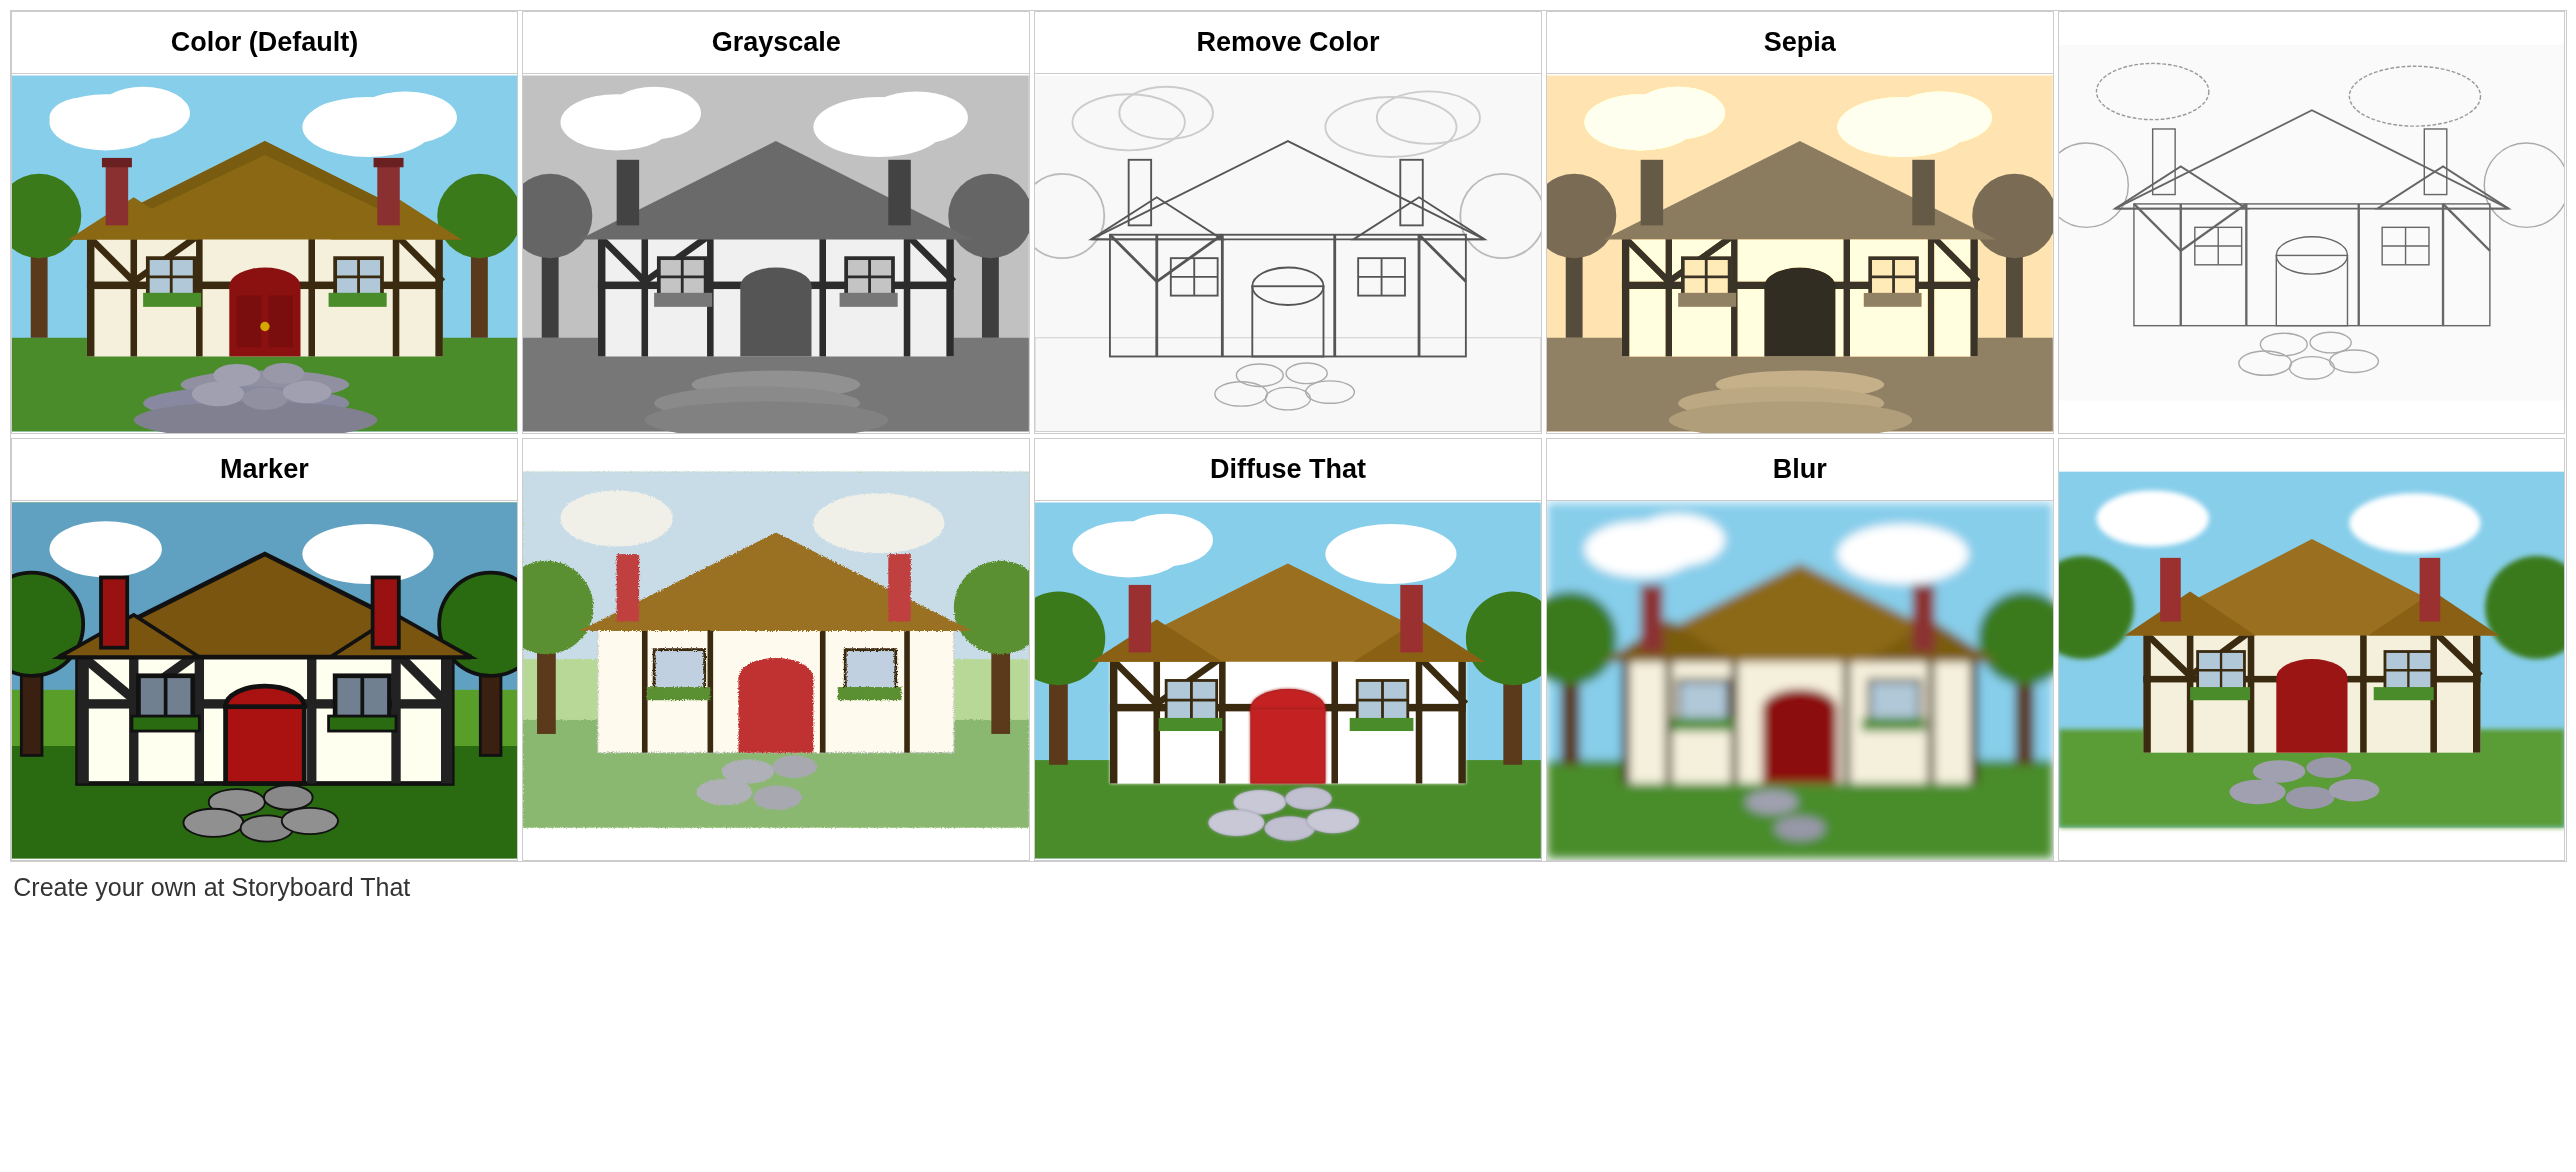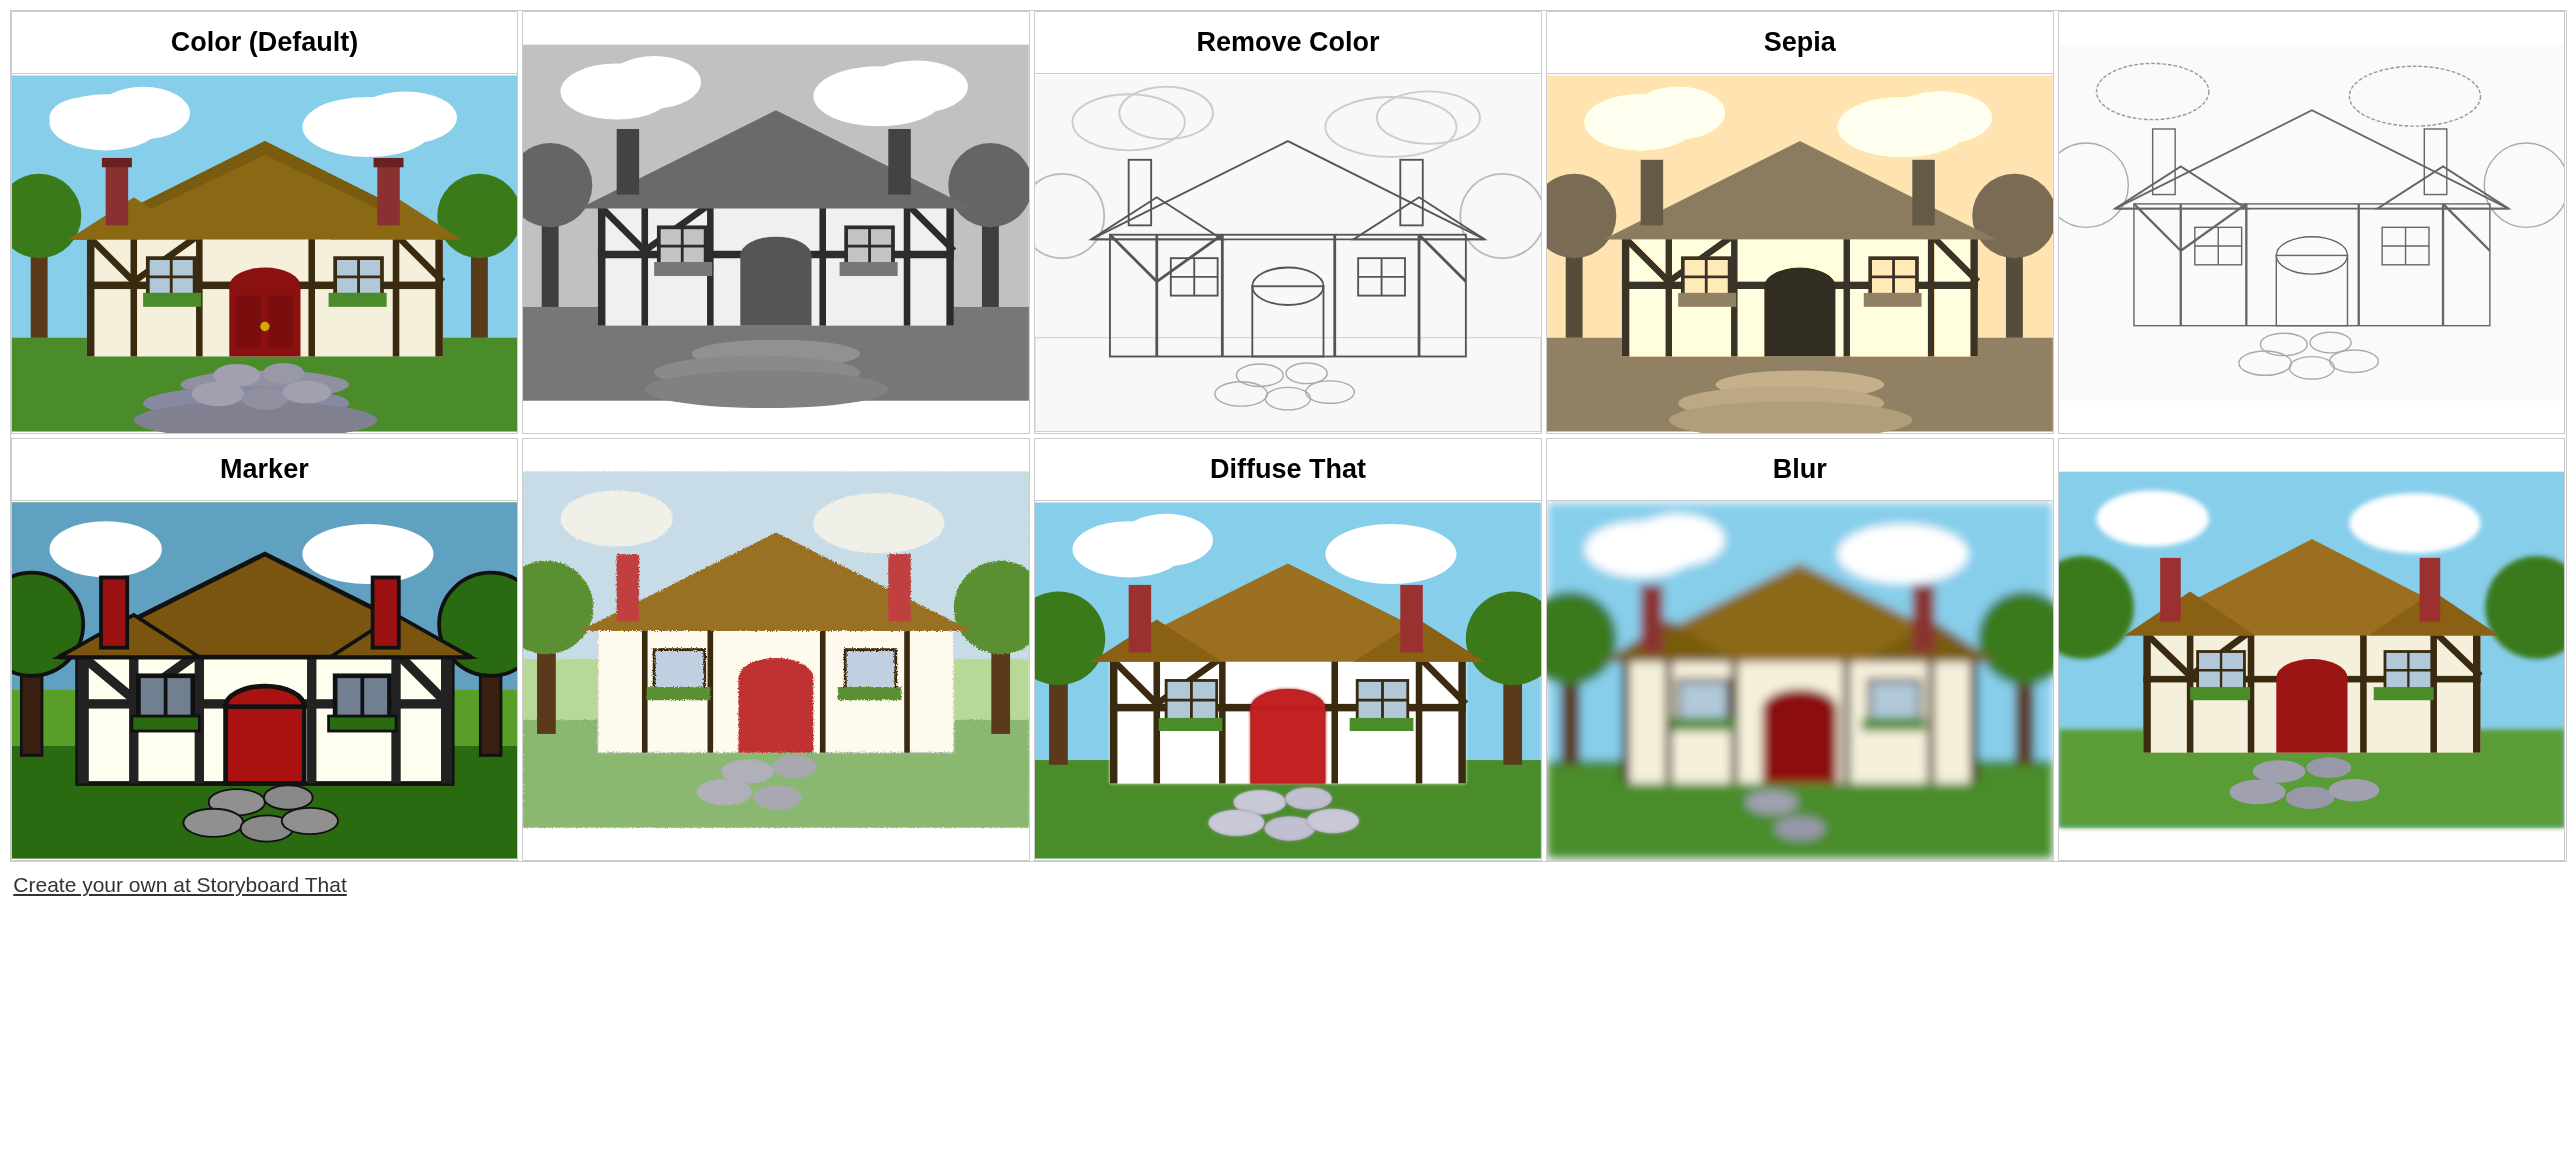--- a/index.html
+++ b/index.html
@@ -30,25 +30,24 @@
       background: #fff;
     }
     .cell-image {
       flex: 1;
       overflow: hidden;
       position: relative;
       height: 362px;
     }
 
     .footer {
-      font-size: 21px;
+      font-size: 25px;
       color: #333;
       padding: 7.6px 3.8px;
       margin-top: 3.8px;
-      text-decoration: underline;
     }
 
     
     .house-svg {
       width: 100%;
       height: 100%;
     }
   </style>
 </head>
 <body>
@@ -131,20 +130,21 @@
           <ellipse cx="240" cy="320" rx="25" ry="12" fill="#a0a0b0"></ellipse>
           <ellipse cx="290" cy="318" rx="22" ry="11" fill="#9898a8"></ellipse>
           <ellipse cx="220" cy="340" rx="28" ry="13" fill="#a0a0b0"></ellipse>
           <ellipse cx="270" cy="345" rx="24" ry="12" fill="#9090a0"></ellipse>
           <ellipse cx="315" cy="338" rx="26" ry="12" fill="#a0a0b0"></ellipse>
         </svg>
       </div>
     </div>
 
     <div class="cell">
+      <div class="cell-label">Grayscale</div>
       <div class="cell-image" style="filter: grayscale(100%);">
         <svg class="house-svg" viewBox="0 0 540 380" xmlns="http://www.w3.org/2000/svg">
           <rect width="540" height="380" fill="#87CEEB"></rect>
           <ellipse cx="100" cy="50" rx="60" ry="30" fill="white"></ellipse>
           <ellipse cx="140" cy="40" rx="50" ry="28" fill="white"></ellipse>
           <ellipse cx="380" cy="55" rx="70" ry="32" fill="white"></ellipse>
           <ellipse cx="420" cy="45" rx="55" ry="28" fill="white"></ellipse>
           <rect x="0" y="280" width="540" height="100" fill="#4a8c2a"></rect>
           <rect x="20" y="160" width="18" height="120" fill="#5a3a1a"></rect>
           <ellipse cx="29" cy="150" rx="45" ry="45" fill="#3a7a1a"></ellipse>

